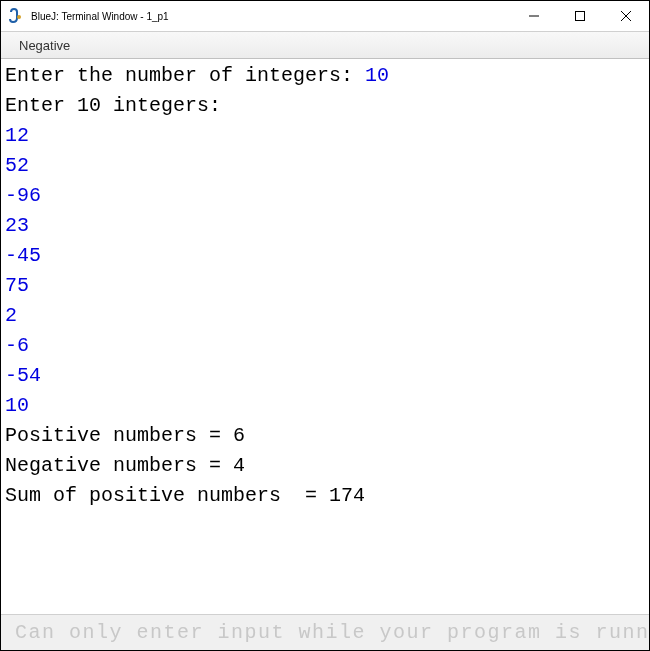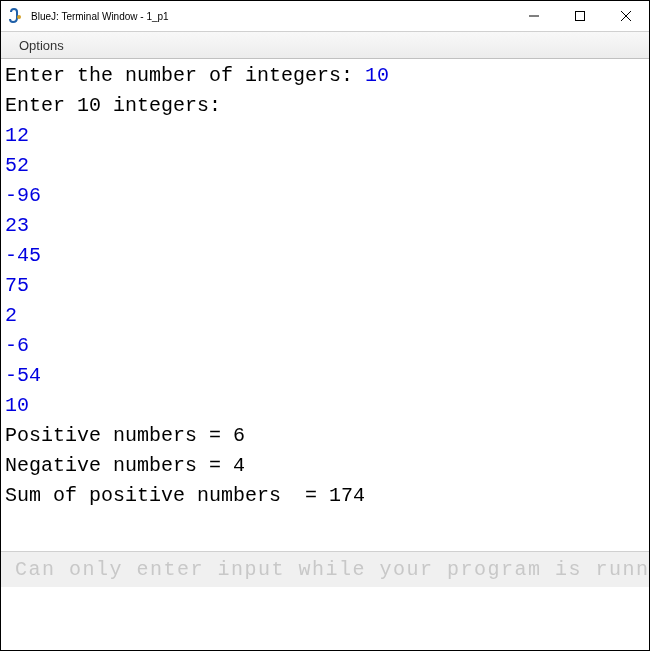--- a/index.html
+++ b/index.html
@@ -62,21 +62,21 @@
     }
     .menu-item {
       padding: 2px 4px;
     }
     .terminal {
       background: #fff;
       font-family: "Courier New", monospace;
       font-size: 20px;
       line-height: 1.5;
       padding: 2px 4px;
-      height: 492px;
+      height: 555px;
       overflow: hidden;
       white-space: pre;
       color: #000;
     }
     .user-input {
       color: #0000e0;
     }
     .status-bar {
       height: 36px;
       background: #f0f0f0;
@@ -117,21 +117,21 @@
     <div class="window-btn">
       <svg width="10" height="10" viewBox="0 0 10 10">
           <line x1="0" y1="0" x2="10" y2="10" stroke="#000" stroke-width="1"></line>
           <line x1="10" y1="0" x2="0" y2="10" stroke="#000" stroke-width="1"></line>
         </svg>
     </div>
   </div>
 </div>
 
 <div class="menubar">
-  <span class="menu-item">Options</span>
+  <span class="menu-item">Negative</span>
 </div>
 
 <div class="terminal"><span>Enter the number of integers: </span><span class="user-input">10</span>
 <span>Enter 10 integers:</span>
 <span class="user-input">12</span>
 <span class="user-input">52</span>
 <span class="user-input">-96</span>
 <span class="user-input">23</span>
 <span class="user-input">-45</span>
 <span class="user-input">75</span>

